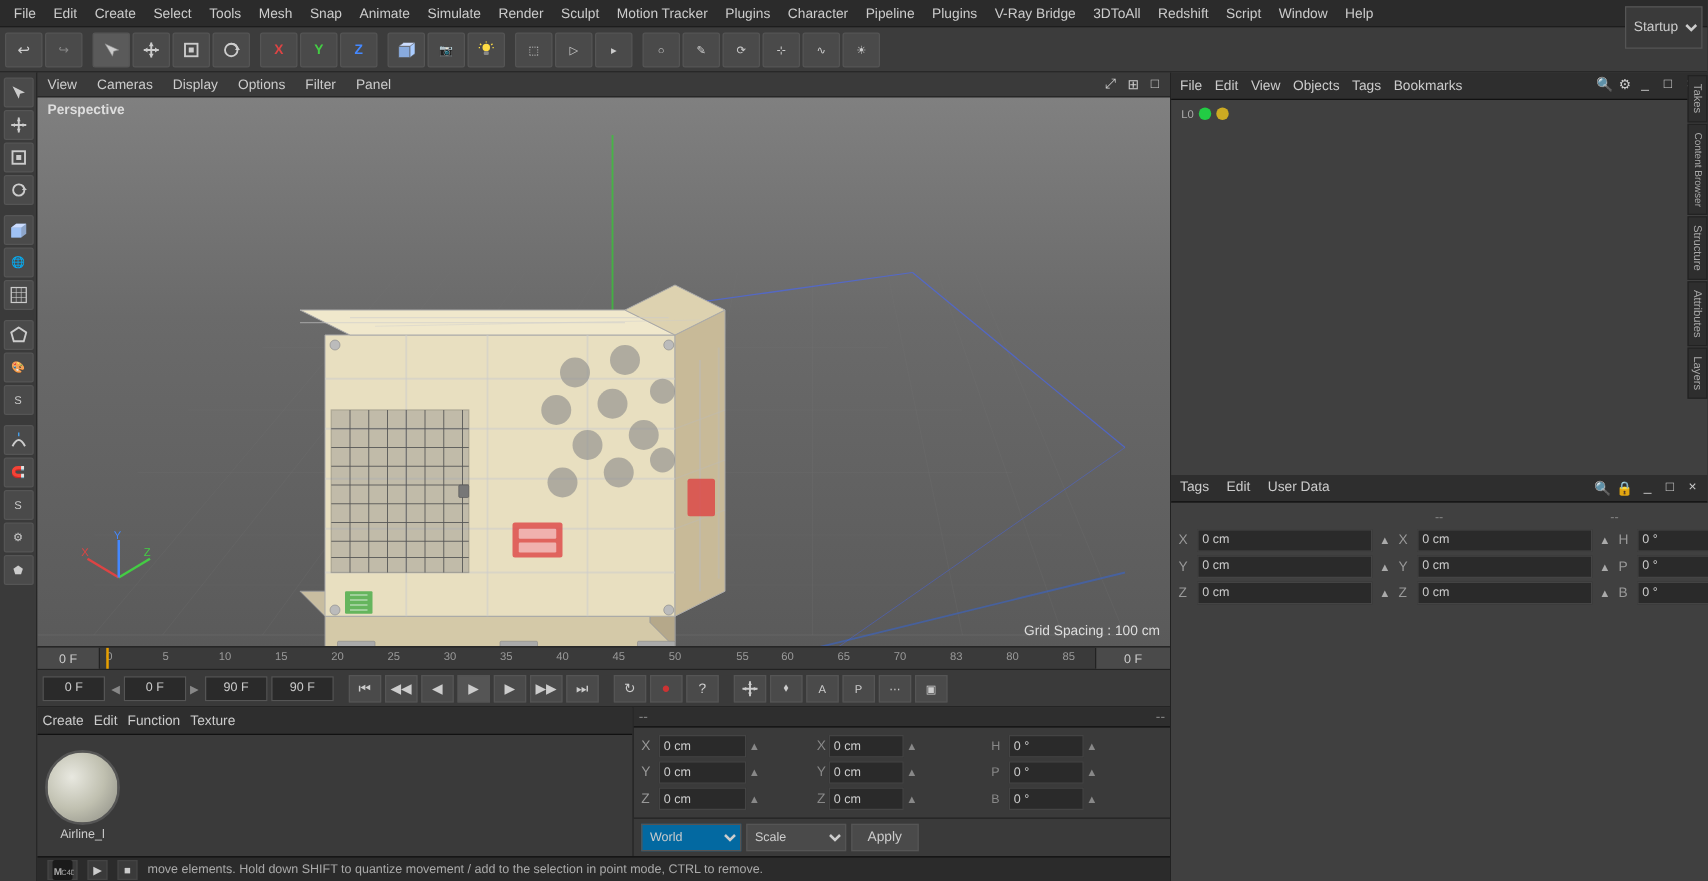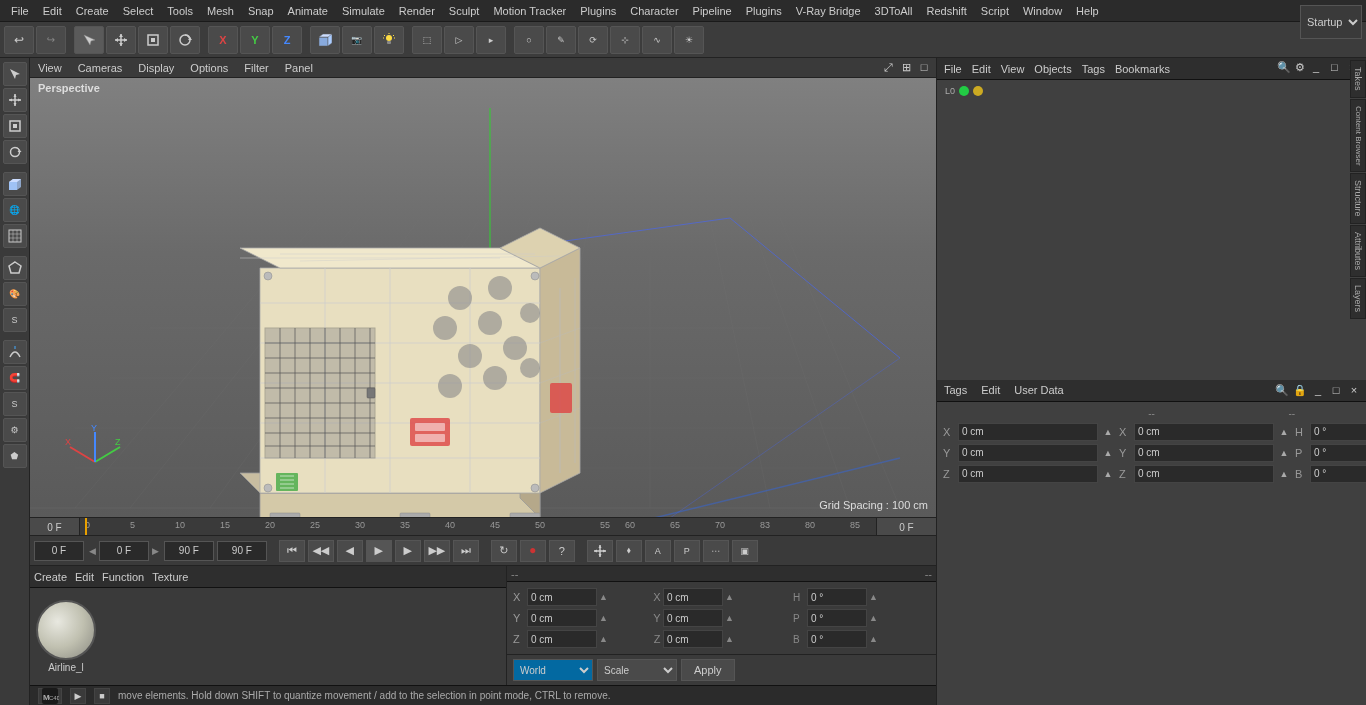--- a/index.html
+++ b/index.html
@@ -461,21 +461,21 @@
         <div class="tl-tick" style="left:50px;">5</div>
         <div class="tl-tick" style="left:95px;">10</div>
         <div class="tl-tick" style="left:140px;">15</div>
         <div class="tl-tick" style="left:185px;">20</div>
         <div class="tl-tick" style="left:230px;">25</div>
         <div class="tl-tick" style="left:275px;">30</div>
         <div class="tl-tick" style="left:320px;">35</div>
         <div class="tl-tick" style="left:365px;">40</div>
         <div class="tl-tick" style="left:410px;">45</div>
         <div class="tl-tick" style="left:455px;">50</div>
-        <div class="tl-tick" style="left:520px;">55</div>
+        <div class="tl-tick" style="left:509px;">55</div>
         <div class="tl-tick" style="left:545px;">60</div>
         <div class="tl-tick" style="left:590px;">65</div>
         <div class="tl-tick" style="left:635px;">70</div>
         <div class="tl-tick" style="left:680px;">83</div>
         <div class="tl-tick" style="left:725px;">80</div>
         <div class="tl-tick" style="left:770px;">85</div>
         <div class="tl-tick" style="left:815px;">90</div>
 
         <div style="position:absolute;left:5px;top:0;width:2px;height:18px;background:#e8a000;"></div>
       </div>

